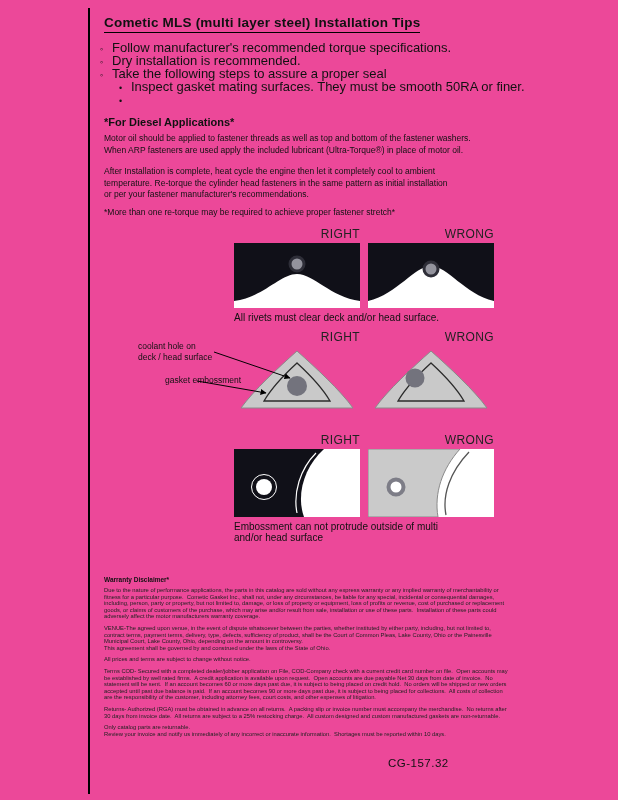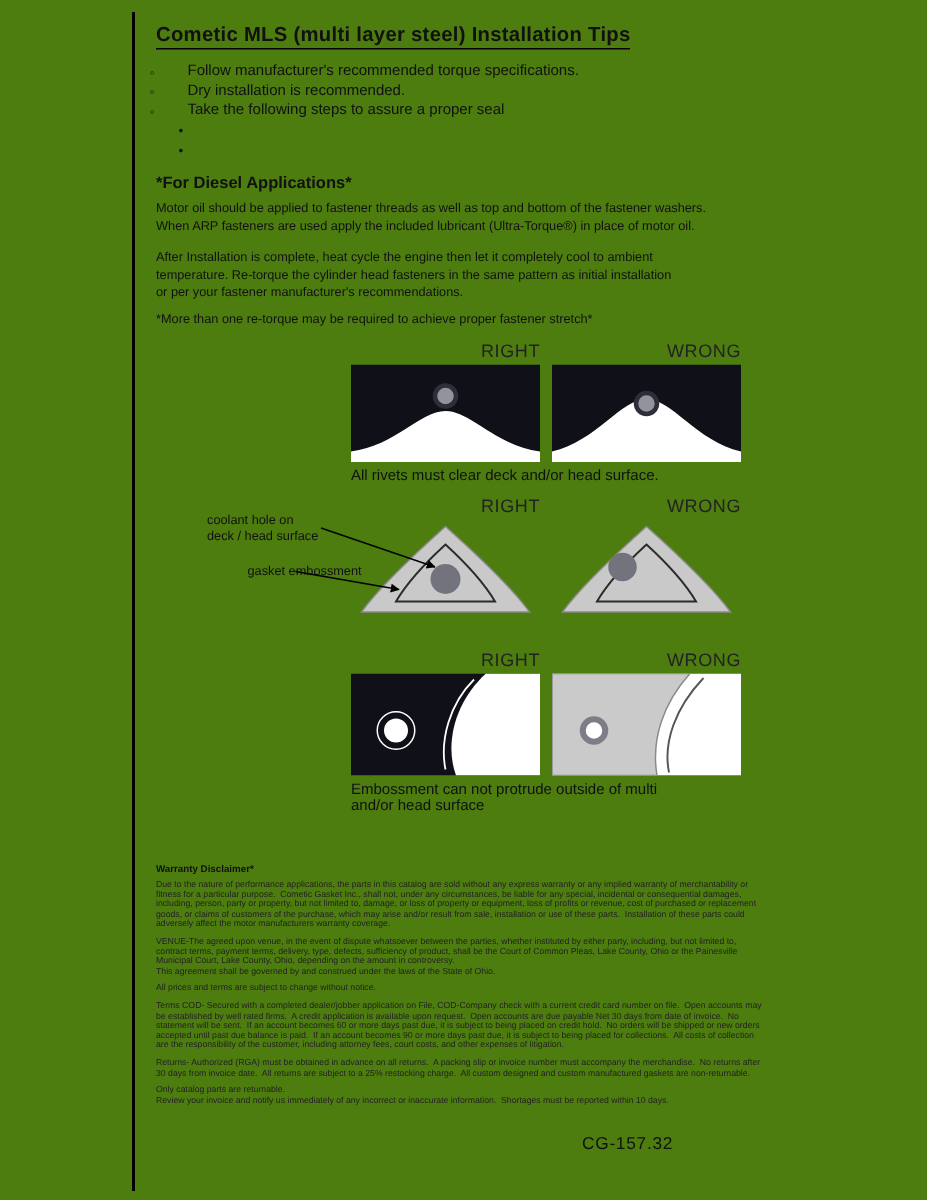--- a/index.html
+++ b/index.html
@@ -1,30 +1,30 @@
 <!DOCTYPE html>
 <html><head>
 <meta charset="utf-8">
 <style>
   * { margin:0; padding:0; box-sizing:border-box; }
   html,body { background:#ffffff; }
   .page {
-    position:relative; width:618px; height:800px; background:#4d7c0f;
+    position:relative; width:618px; height:800px; background:#ec4899;
     font-family:"Liberation Sans", sans-serif; color:#111; overflow:hidden;
   }
   .left-rule { position:absolute; left:88px; top:8px; width:2px; height:786px; background:#000; }
 
   .title {
     position:absolute; left:104px; top:15px;
     font-size:13.5px; font-weight:bold; display:inline-block;
     padding-bottom:2px; border-bottom:1.5px solid #000; letter-spacing:0.2px;
   }
 
   .tips { position:absolute; left:98px; top:42px; width:445px; }
-  .tip { display:flex; gap:20px; font-size:10px; line-height:12px; }
+  .tip { display:flex; gap:7px; font-size:13px; line-height:12px; }
   .tip .mark { width:7px; text-align:center; flex:0 0 auto; }
   .tip.main .mark::before { content:"◦"; font-size:9px; }
   .tip.sub { margin-left:19px; }
   .tip.sub .mark::before { content:"•"; font-size:9px; }
 
   .diesel-heading { position:absolute; left:104px; top:116px; font-size:11px; font-weight:bold; }
   .para { position:absolute; left:104px; width:436px; font-size:8.5px; line-height:11.5px; white-space:pre-wrap; }
   .para1 { top:133px; }
   .para2 { top:166px; }
   .note  { position:absolute; left:104px; top:207px; width:436px; font-size:8.5px; }
@@ -65,20 +65,21 @@
     <div class="tip main">
       <span class="mark"></span>
       <span>Dry installation is recommended.</span>
     </div>
     <div class="tip main">
       <span class="mark"></span>
       <span>Take the following steps to assure a proper seal</span>
     </div>
     <div class="tip sub">
       <span class="mark"></span>
+      <span>Inspect gasket mating surfaces.  They must be smooth 50RA or finer.</span>
     </div>
     <div class="tip sub">
       <span class="mark"></span>
     </div>
   </div>
 
   <div class="diesel-heading">*For Diesel Applications*</div>
   <div class="para para1">Motor oil should be applied to fastener threads as well as top and bottom of the fastener washers.
 When ARP fasteners are used apply the included lubricant (Ultra-Torque®) in place of motor oil.</div>
   <div class="para para2">After Installation is complete, heat cycle the engine then let it completely cool to ambient

